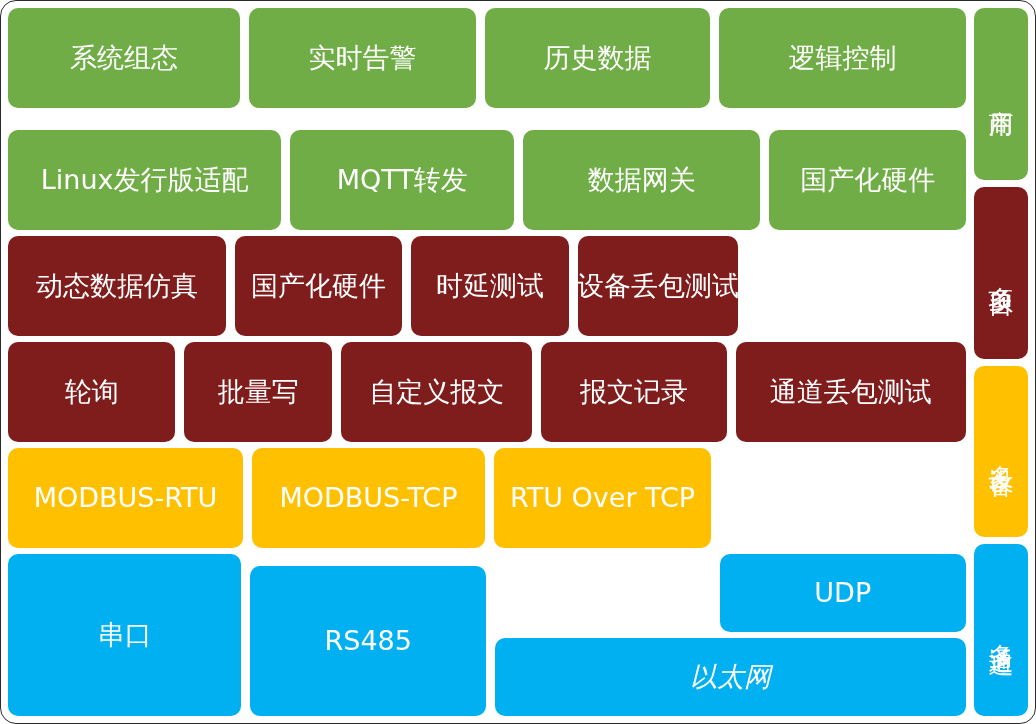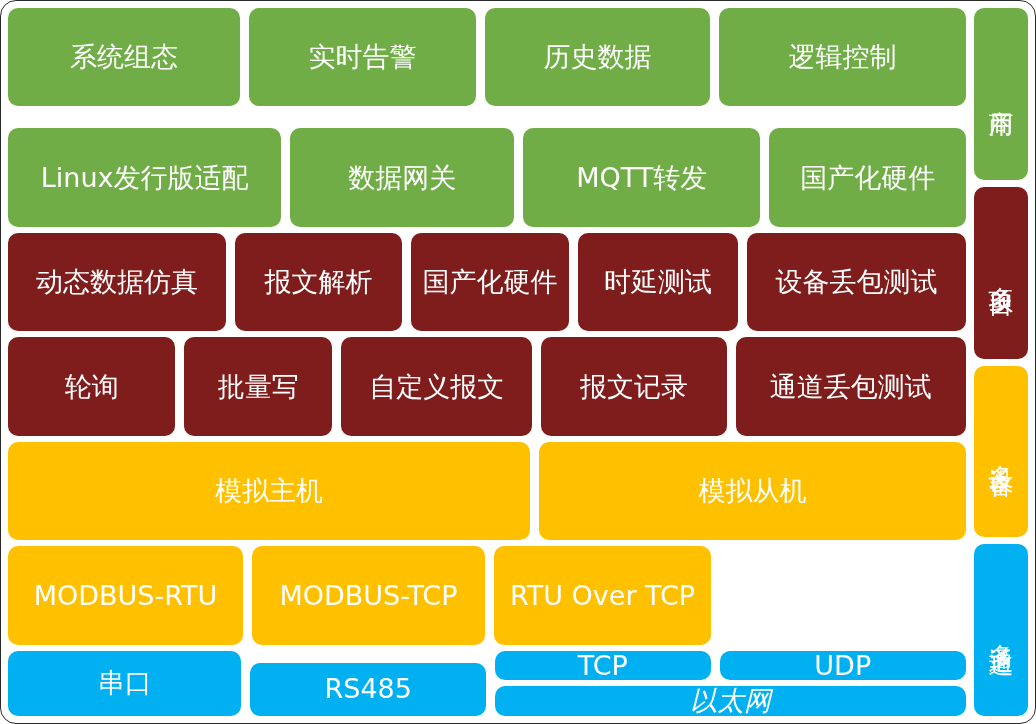--- a/index.html
+++ b/index.html
@@ -96,56 +96,50 @@
 
     <div class="row row-sys">
       <div class="block green">系统组态</div>
       <div class="block green">实时告警</div>
       <div class="block green">历史数据</div>
       <div class="block green">逻辑控制</div>
     </div>
 
     <div class="row row-platform">
       <div class="block green">Linux发行版适配</div>
+      <div class="block green">MQTT转发</div>
       <div class="block green">数据网关</div>
-      <div class="block green">MQTT转发</div>
       <div class="block green">国产化硬件</div>
     </div>
 
     <div class="row row-test1">
       <div class="block pink">动态数据仿真</div>
-      <div class="block pink">报文解析</div>
       <div class="block pink">国产化硬件</div>
       <div class="block pink">时延测试</div>
       <div class="block pink">设备丢包测试</div>
     </div>
 
     <div class="row row-test2">
       <div class="block pink">轮询</div>
       <div class="block pink">批量写</div>
       <div class="block pink">自定义报文</div>
       <div class="block pink">报文记录</div>
       <div class="block pink">通道丢包测试</div>
     </div>
 
-    <div class="row row-sim">
-      <div class="block orange">模拟主机</div>
-      <div class="block orange">模拟从机</div>
-    </div>
 
     <div class="row row-proto">
       <div class="block orange">MODBUS-RTU</div>
       <div class="block orange">MODBUS-TCP</div>
       <div class="block orange">RTU Over TCP</div>
     </div>
 
     <div class="bottom-grid">
       <div class="block blue cell-serial">串口</div>
       <div class="block blue cell-rs485">RS485</div>
-      <div class="block blue cell-tcp">TCP</div>
       <div class="block blue cell-udp">UDP</div>
       <div class="block blue cell-eth">以太网</div>
     </div>
 
   </div>
 
   <div class="side">
     <div class="side-label green">商用</div>
     <div class="side-label pink">多项目</div>
     <div class="side-label orange">多设备</div>

